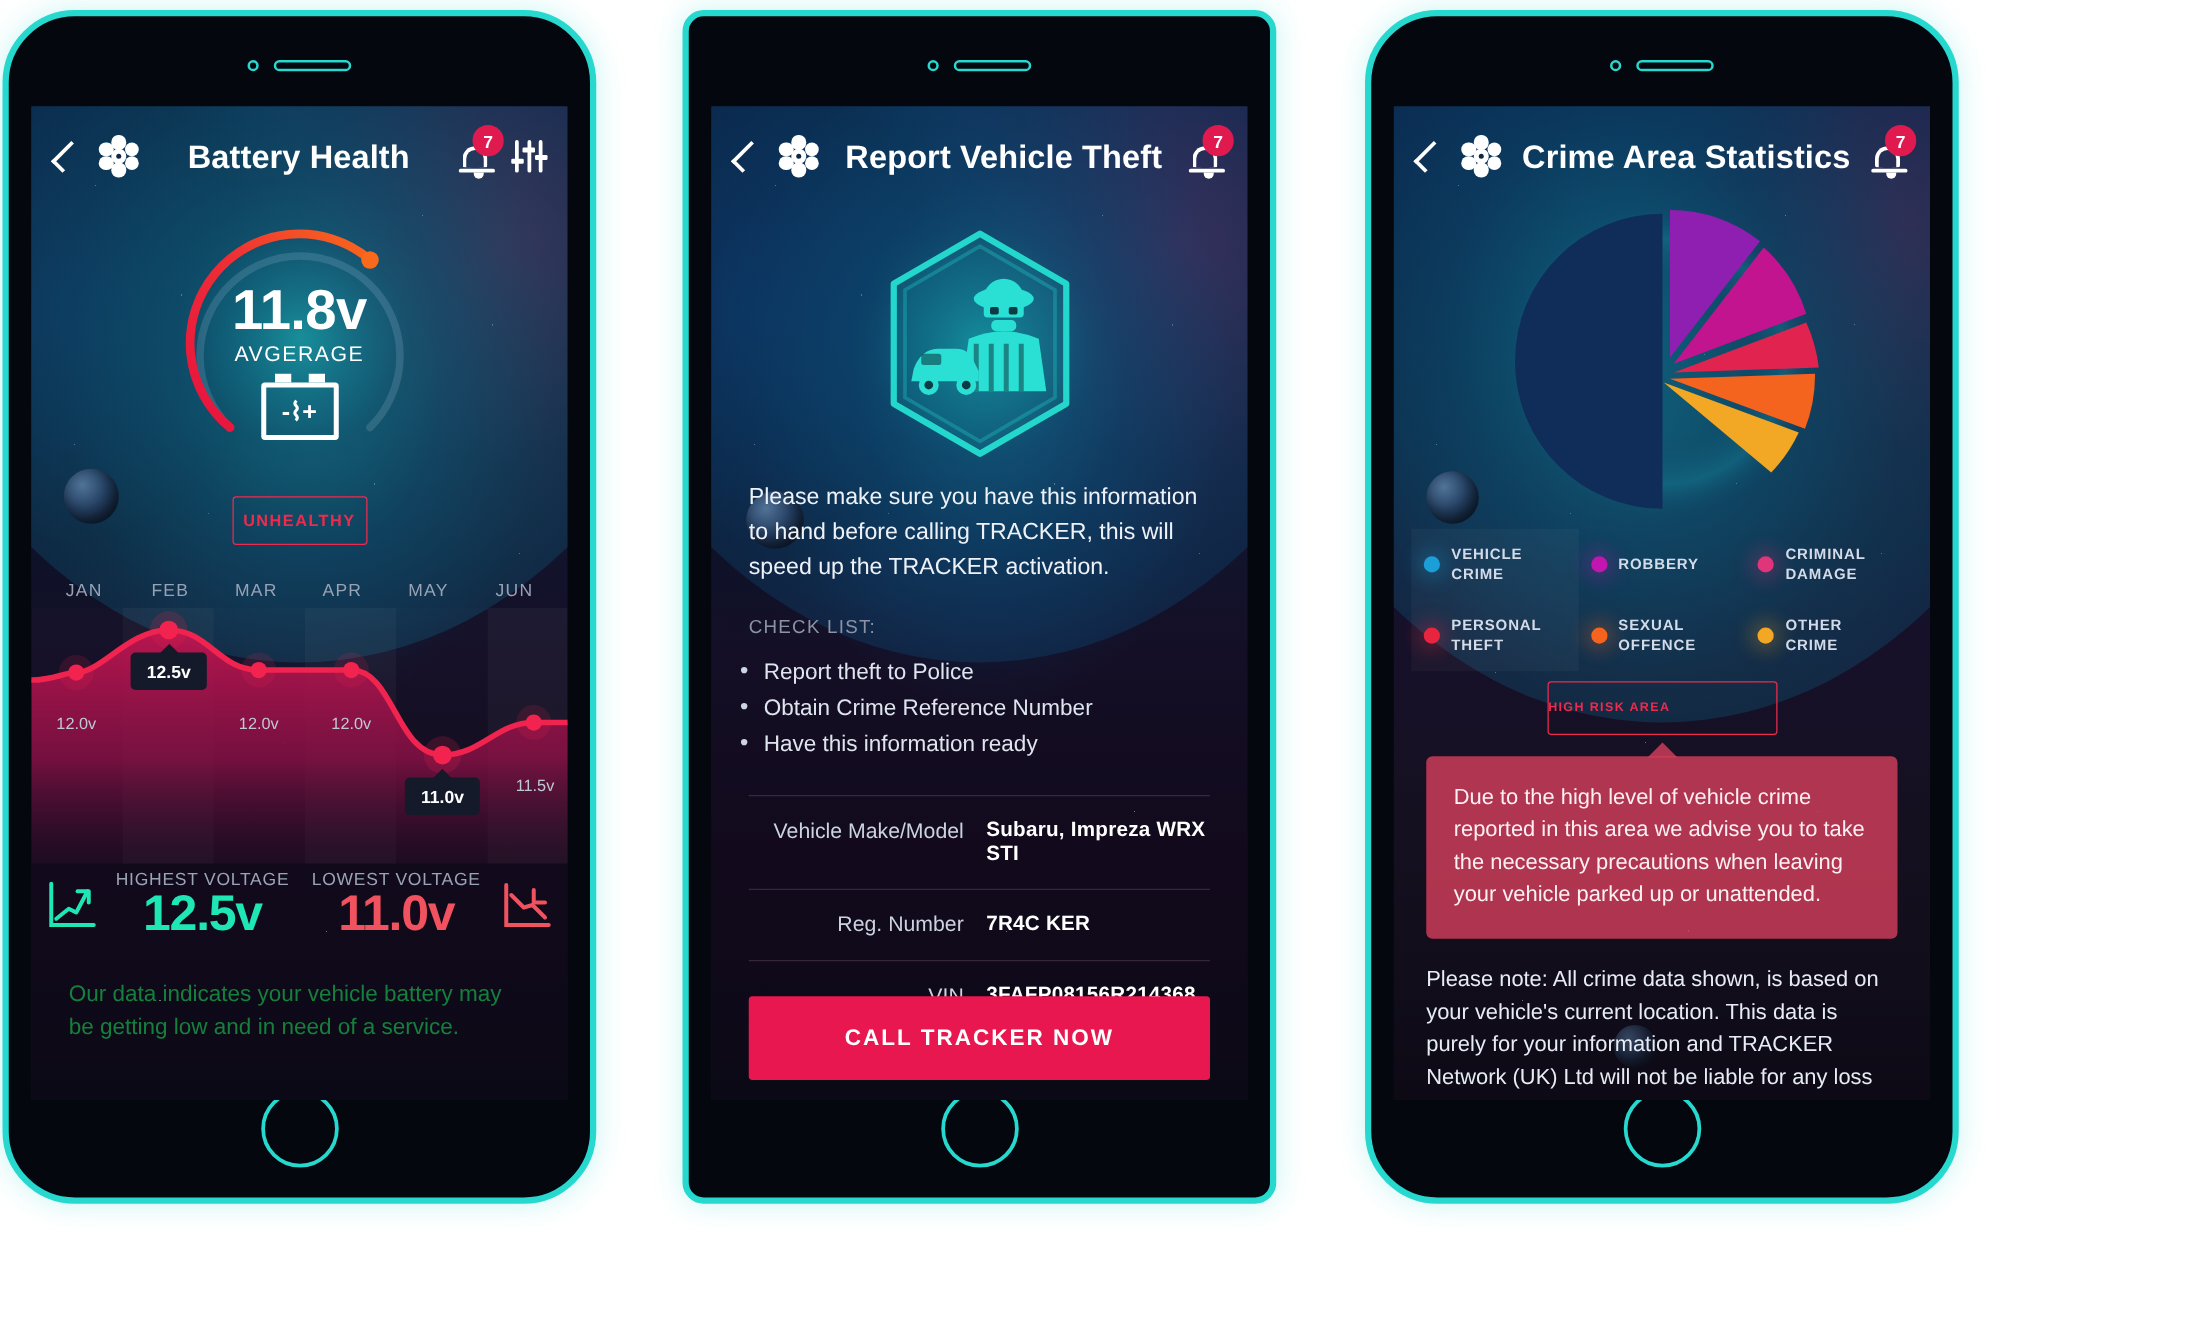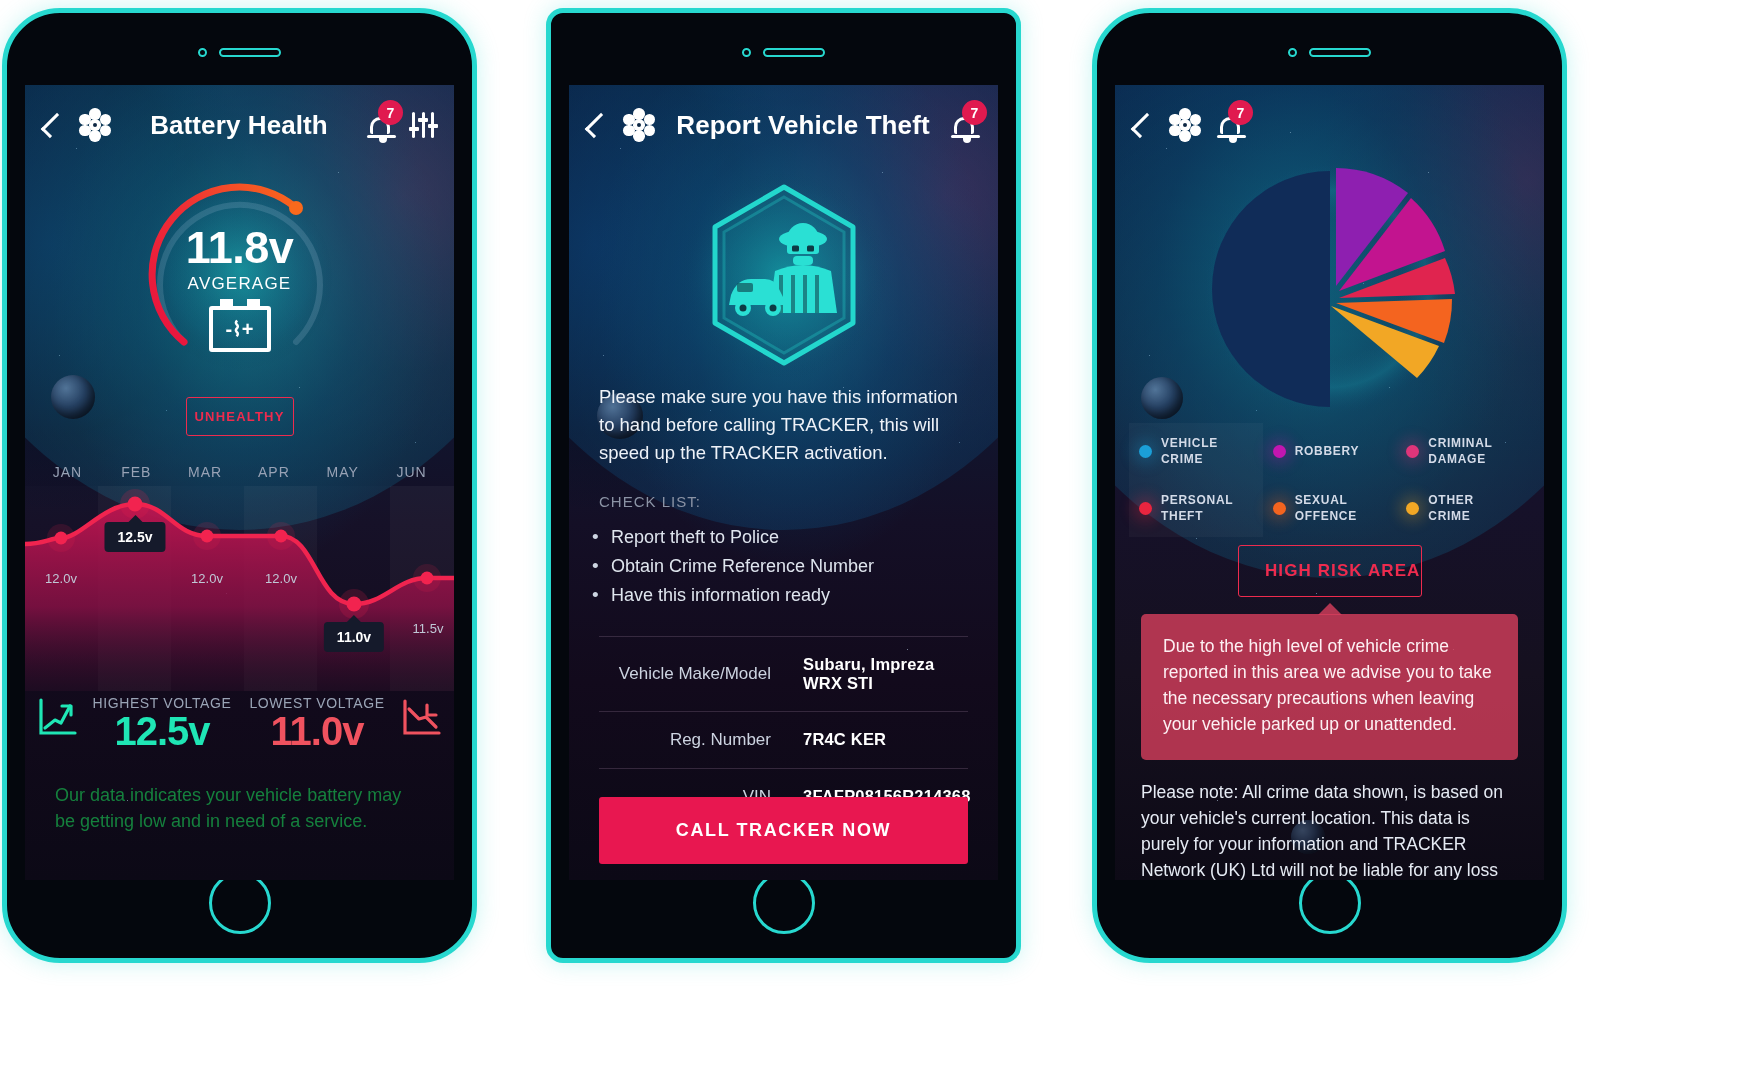--- a/index.html
+++ b/index.html
@@ -222,21 +222,21 @@
     padding: 7px 13px; border-radius: 4px; white-space: nowrap;
   }
   .tooltip::before {
     content: ""; position: absolute; left: 50%; top: -7px; transform: translateX(-50%);
     border-left: 8px solid transparent; border-right: 8px solid transparent;
     border-bottom: 8px solid #151a2b;
   }
 
   .vstats {
     position: relative; z-index: 5;
-    display: flex; align-items: flex-start; justify-content: center;
+    display: flex; align-items: center; justify-content: center;
     gap: 10px; margin-top: 4px; padding: 0 14px;
   }
   .vstat-icon { width: 44px; height: 44px; flex: 0 0 auto; }
   .vstat-col { text-align: center; flex: 0 0 auto; min-width: 145px; }
   .vstat-cap { color: #9aa4b6; font-size: 14px; font-weight: 500; letter-spacing: .6px; }
   .vstat-num { font-size: 40px; font-weight: 700; line-height: 1.05; margin-top: -1px; letter-spacing: -1px; }
   .vstat-num.hi { color: #1fe6b5; }
   .vstat-num.lo { color: #f0525f; }
 
   .note1 {
@@ -266,21 +266,21 @@
   .checklist li {
     color: #dfe5ee; font-size: 18px; line-height: 1.6;
     padding-left: 22px; position: relative;
   }
   .checklist li::before {
     content: "•"; position: absolute; left: 3px; top: -1px; color: #cdd5e2; font-size: 19px;
   }
 
   .kv-table { position: relative; z-index: 5; margin-top: 26px; padding: 0 30px; }
   .kv-row {
-    display: flex; align-items: center; gap: 32px;
+    display: flex; align-items: flex-start; gap: 18px;
     padding: 18px 0;
     border-top: 1px solid rgba(170,140,170,0.24);
   }
   .kv-row:last-child { border-bottom: 1px solid rgba(170,140,170,0.24); }
   .kv-key { color: #ccd3e0; font-size: 17px; width: 172px; text-align: right; flex: 0 0 auto; }
   .kv-val { color: #ffffff; font-size: 16.5px; font-weight: 700; letter-spacing: .2px; }
 
   .cta-call {
     position: absolute; z-index: 9; left: 30px; right: 30px; bottom: 16px;
     background: #e81750; color: #ffffff;
@@ -314,22 +314,22 @@
   .legend-txt {
     color: #d4dbe8; font-size: 12px; font-weight: 600; line-height: 1.3;
     letter-spacing: .7px; white-space: pre-line;
   }
 
   .risk-pill {
     position: relative; z-index: 6;
     display: block; margin: 8px auto 0;
     width: 184px; padding: 15px 0;
     border: 1.6px solid #ee2b4e; border-radius: 3px;
-    color: #ee2b4e; font-size: 17px; font-weight: 700; letter-spacing: 1.1px;
-    text-align: right; background: transparent; cursor: pointer;
+    color: #ee2b4e; font-size: 10px; font-weight: 700; letter-spacing: 1.1px;
+    text-align: left; background: transparent; cursor: pointer;
   }
   .risk-box {
     position: relative; z-index: 6;
     margin: 17px 26px 0;
     background: rgba(215, 62, 92, 0.80);
     border-radius: 5px;
     padding: 20px 22px 22px;
     color: #fdf0f3; font-size: 17.5px; line-height: 1.48;
   }
   .risk-box::before {
@@ -624,20 +624,21 @@
           <div class="chev-back"></div>
           <div class="flower-logo">
             <i class="n"></i>
               <i class="ne"></i>
               <i class="se"></i>
               <i class="s"></i>
               <i class="sw"></i>
               <i class="nw"></i>
               <i class="c"></i>
           </div>
+          <div class="hdr-title">Crime Area Statistics</div>
           <div class="hdr-right">
             <div class="bell-wrap">
               <span class="badge">7</span>
               <span class="bell"></span>
             </div>
           </div>
         </div>
 
         <div class="pie-wrap">
           <svg width="300" height="258" viewBox="0 0 300 258">

